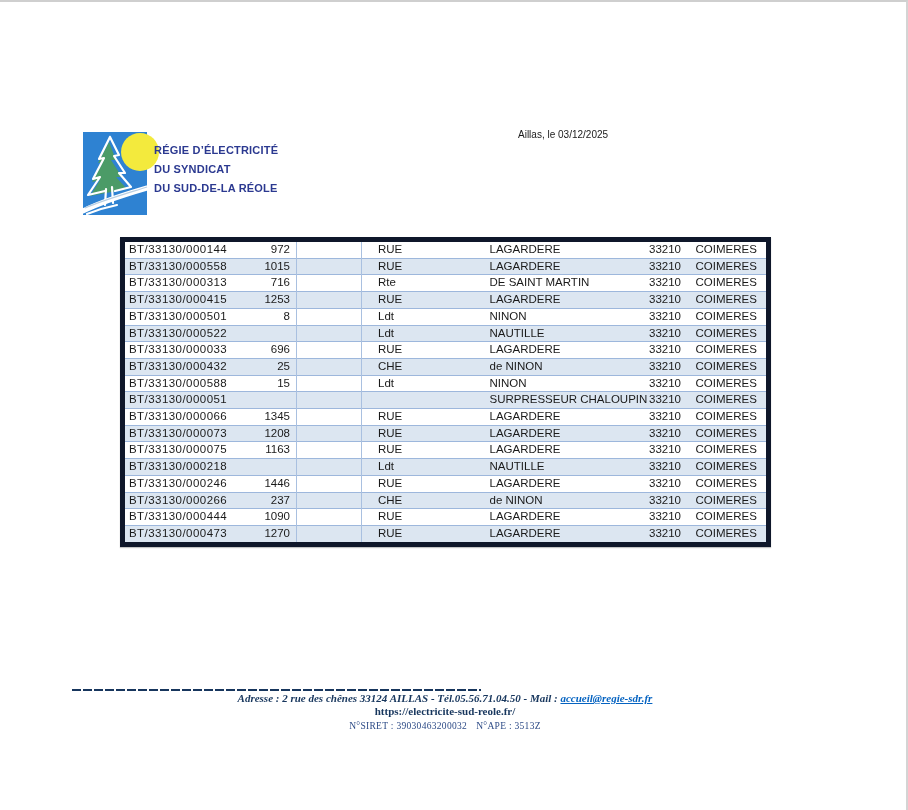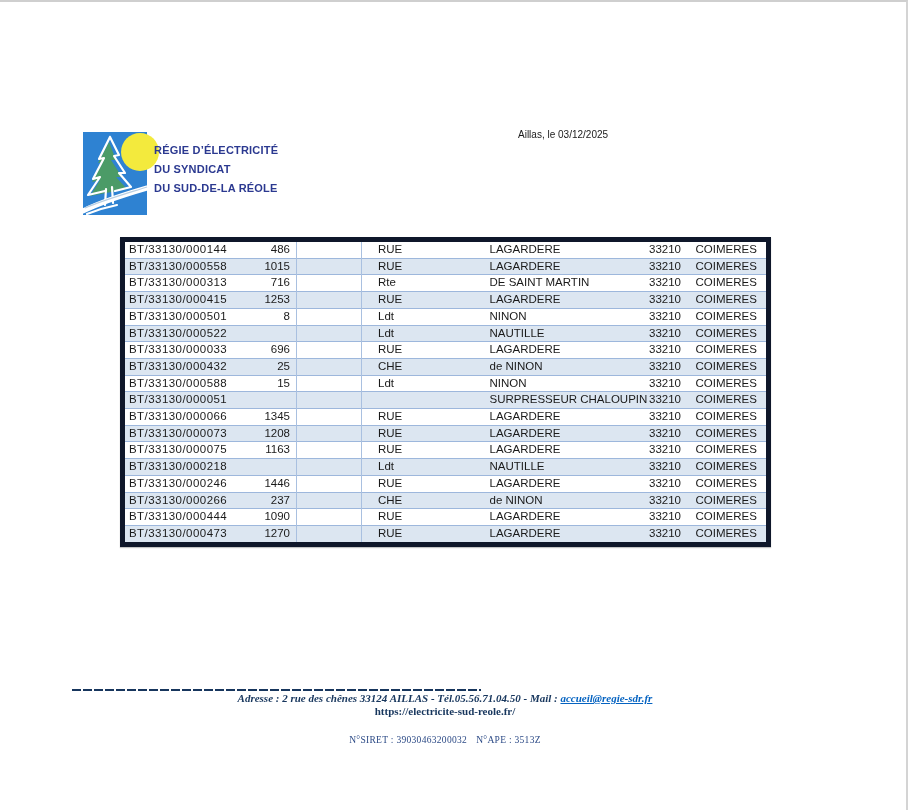--- a/index.html
+++ b/index.html
@@ -48,21 +48,21 @@
   .footer-text {
     position:absolute; left:0; top:690px; width:890px; text-align:center;
     font-family:"Liberation Serif", serif; color:#17365D;
   }
   .footer-line1 { font-size:11px; font-weight:bold; white-space:nowrap;font-style:italic; }
   .footer-line1 a, .email-link {
     color:#0563C1; text-decoration:underline; font-weight:bold; cursor:pointer;
   }
   .footer-line2 { font-size:11px; font-weight:bold; margin-top:1px; }
   .footer-line3 {
-    font-size:9.5px; font-weight:normal; color:#2C4A86; margin-top:18px; letter-spacing:.3px;
+    font-size:9.5px; font-weight:normal; color:#2C4A86; margin-top:4px; letter-spacing:.3px;
   }
   .footer-line3 .ape { margin-left:9px; }
 </style>
 </head>
 <body>
 
 <div class="page">
 
   <div class="logo-wrap">
     <svg width="80" height="92" viewBox="0 0 80 92">
@@ -96,21 +96,21 @@
           <col style="width:65px">
           <col style="width:65px">
         <col style="width:121px">
           <col style="width:164px">
           <col style="width:45px">
         <col style="width:77px">
       </colgroup>
       <tbody>
   <tr>
     <td class="c1">BT/33130/000144</td>
-    <td class="c2">486</td>
+    <td class="c2">972</td>
     <td class="c3"></td>
     <td class="c4">RUE</td>
     <td class="c5">LAGARDERE</td>
     <td class="c6">33210</td>
     <td class="c7">COIMERES</td>
   </tr>
 
   <tr>
     <td class="c1">BT/33130/000558</td>
     <td class="c2">1015</td>

